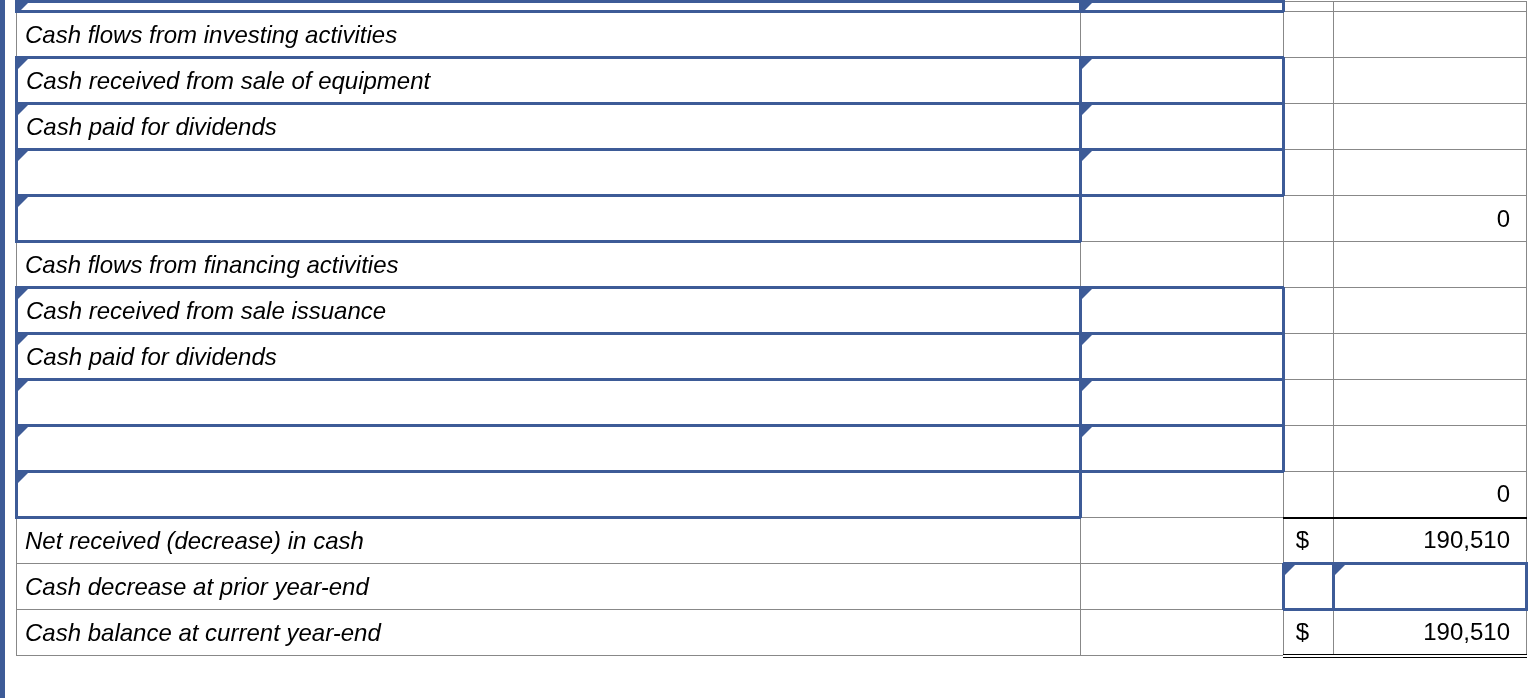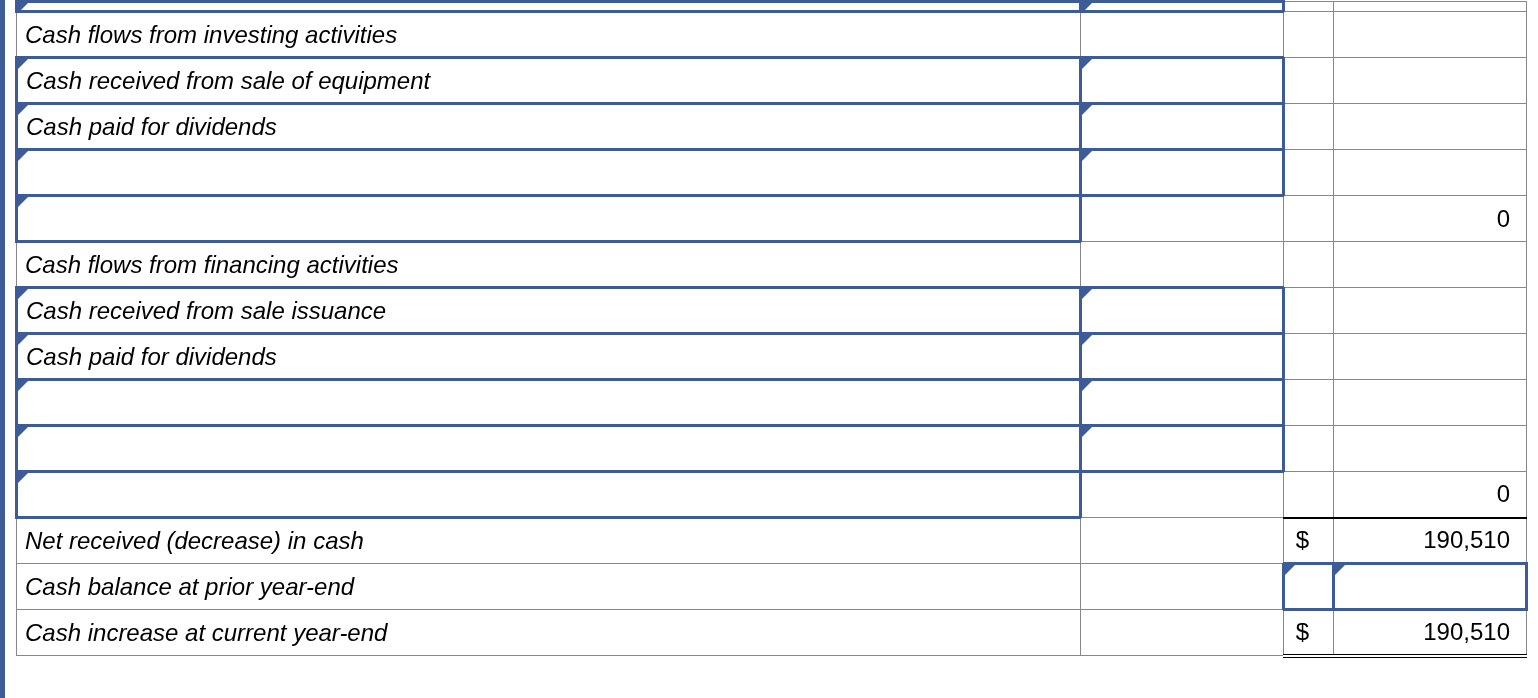--- a/index.html
+++ b/index.html
@@ -152,26 +152,26 @@
     <td class="num">0</td>
   </tr>
 
   <tr>
     <td class="desc">Net received (decrease) in cash</td>
     <td></td>
     <td class="cur ul-top">$</td>
     <td class="num ul-top">190,510</td>
   </tr>
   <tr>
-    <td class="desc">Cash balance at prior year-end</td>
+    <td class="desc">Cash decrease at prior year-end</td>
     <td></td>
     <td class="sel"></td>
     <td class="sel"></td>
   </tr>
   <tr>
-    <td class="desc">Cash increase at current year-end</td>
+    <td class="desc">Cash balance at current year-end</td>
     <td></td>
     <td class="cur ul-top dbl">$</td>
     <td class="num ul-top dbl">190,510</td>
   </tr>
 </tbody>
     </table>
 </div>
 
 </body></html>

